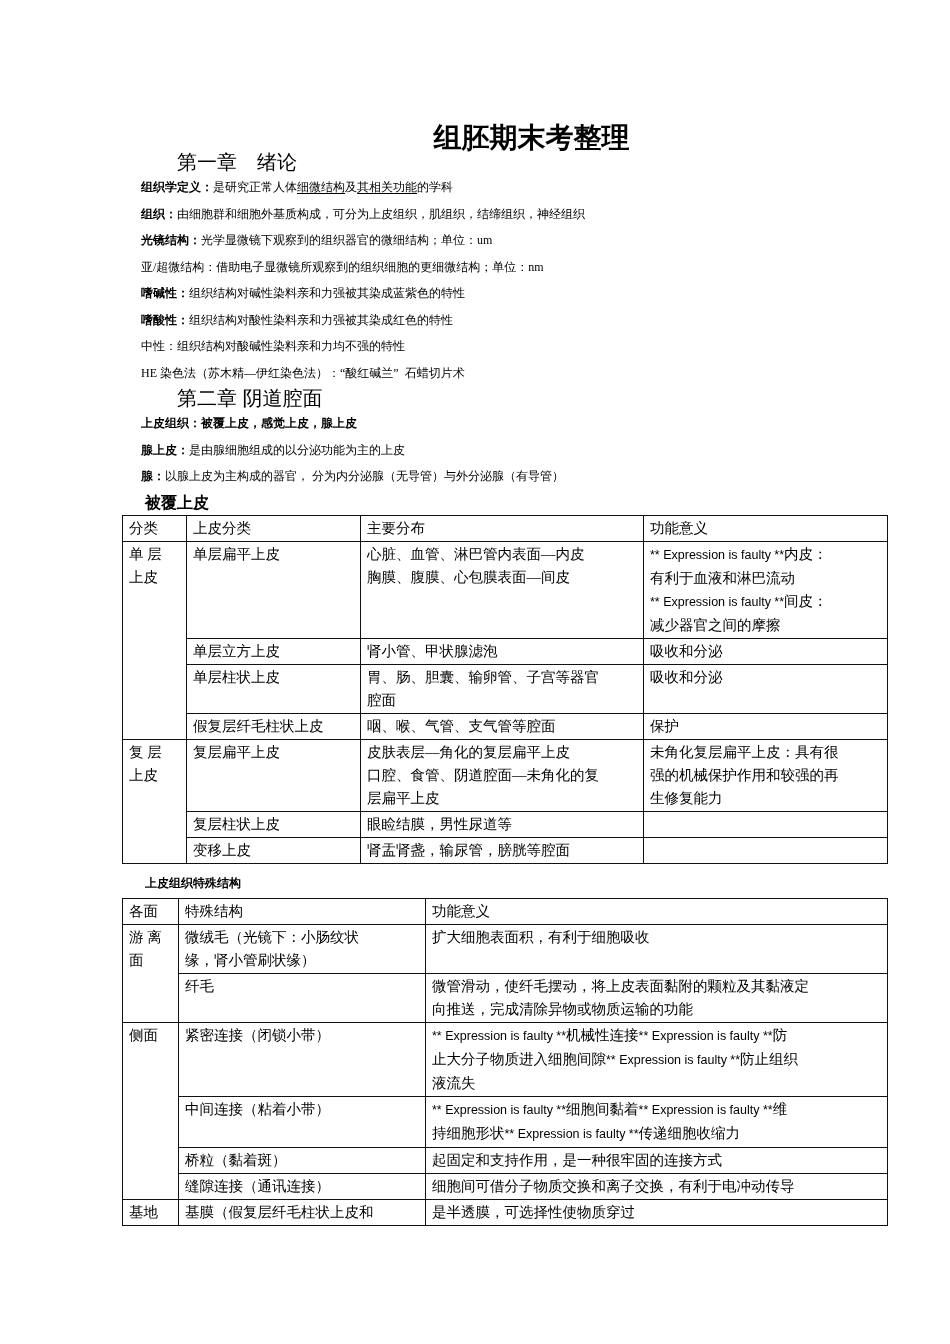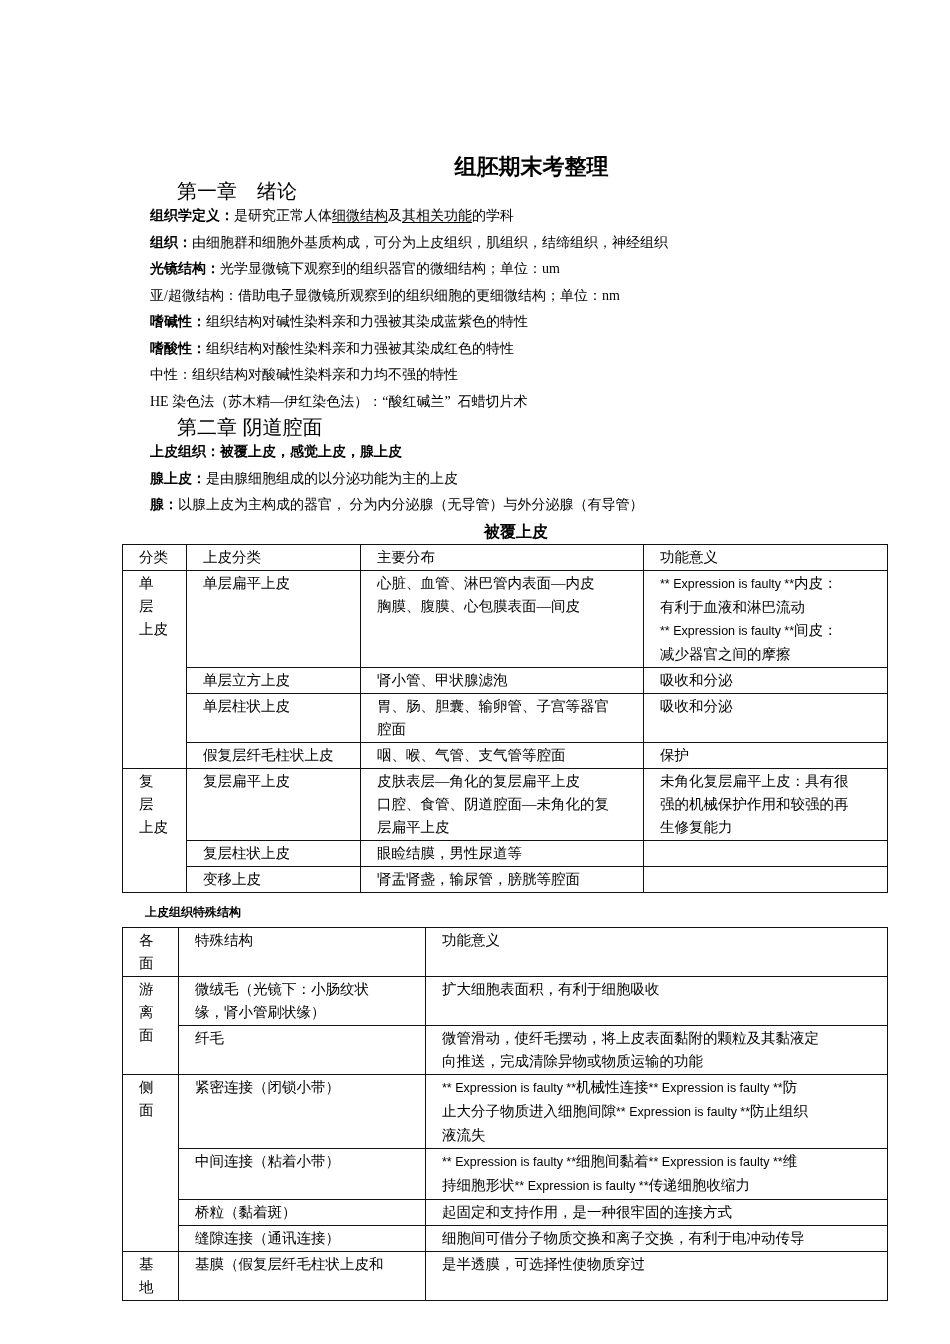--- a/index.html
+++ b/index.html
@@ -3,48 +3,46 @@
 <meta charset="utf-8">
 <style>
   html,body{margin:0;padding:0;background:#ffffff;}
   body{
     width:950px;height:1344px;overflow:hidden;color:#000;
     font-family:"Liberation Serif","DejaVu Serif",serif;
     -webkit-font-smoothing:antialiased;
   }
   .page{padding:126px 63px 0 122px;}
   .doc-title{
-    font-size:22px;font-weight:bold;text-align:center;line-height:24px;
+    font-size:28px;font-weight:bold;text-align:center;line-height:24px;
     padding-left:54px;
     font-family:"Liberation Sans","DejaVu Sans",sans-serif;
-    margin-top:29px;
   }
   .chapter-heading{
     font-size:20px;font-weight:normal;line-height:24px;margin:0 0 0 55px;
     font-family:"Liberation Sans","DejaVu Sans",sans-serif;
   }
   .def-line{
-    font-size:14px;line-height:26.5px;margin-left:28px;white-space:pre-wrap;
+    font-size:12px;line-height:26.5px;margin-left:19px;white-space:pre-wrap;
   }
   .def-line b{font-weight:bold;}
   .sub-heading-1{
     font-size:16px;font-weight:bold;line-height:22px;margin:2px 0 1px 23px;
     font-family:"Liberation Sans","DejaVu Sans",sans-serif;
-    text-align:center;
   }
   .sub-heading-2{
     font-size:12px;font-weight:bold;line-height:24px;margin:7px 0 3px 23px;
     font-family:"Liberation Sans","DejaVu Sans",sans-serif;
   }
   table.doc-table{
     border-collapse:collapse;table-layout:fixed;width:765px;
     font-size:14.5px;margin:0;
   }
   table.doc-table th,table.doc-table td{
-    border:1.5px solid #111;padding:1px 16px;vertical-align:top;
+    border:1.5px solid #111;padding:1px 6px;vertical-align:top;
     line-height:23px;text-align:left;font-weight:normal;
     white-space:pre-line;overflow:hidden;
   }
   .faulty{
     font-family:"Liberation Sans","DejaVu Sans",sans-serif;
     font-size:12.5px;
   }
   u{text-decoration:underline;text-underline-offset:2px;}
 </style>
 </head>

